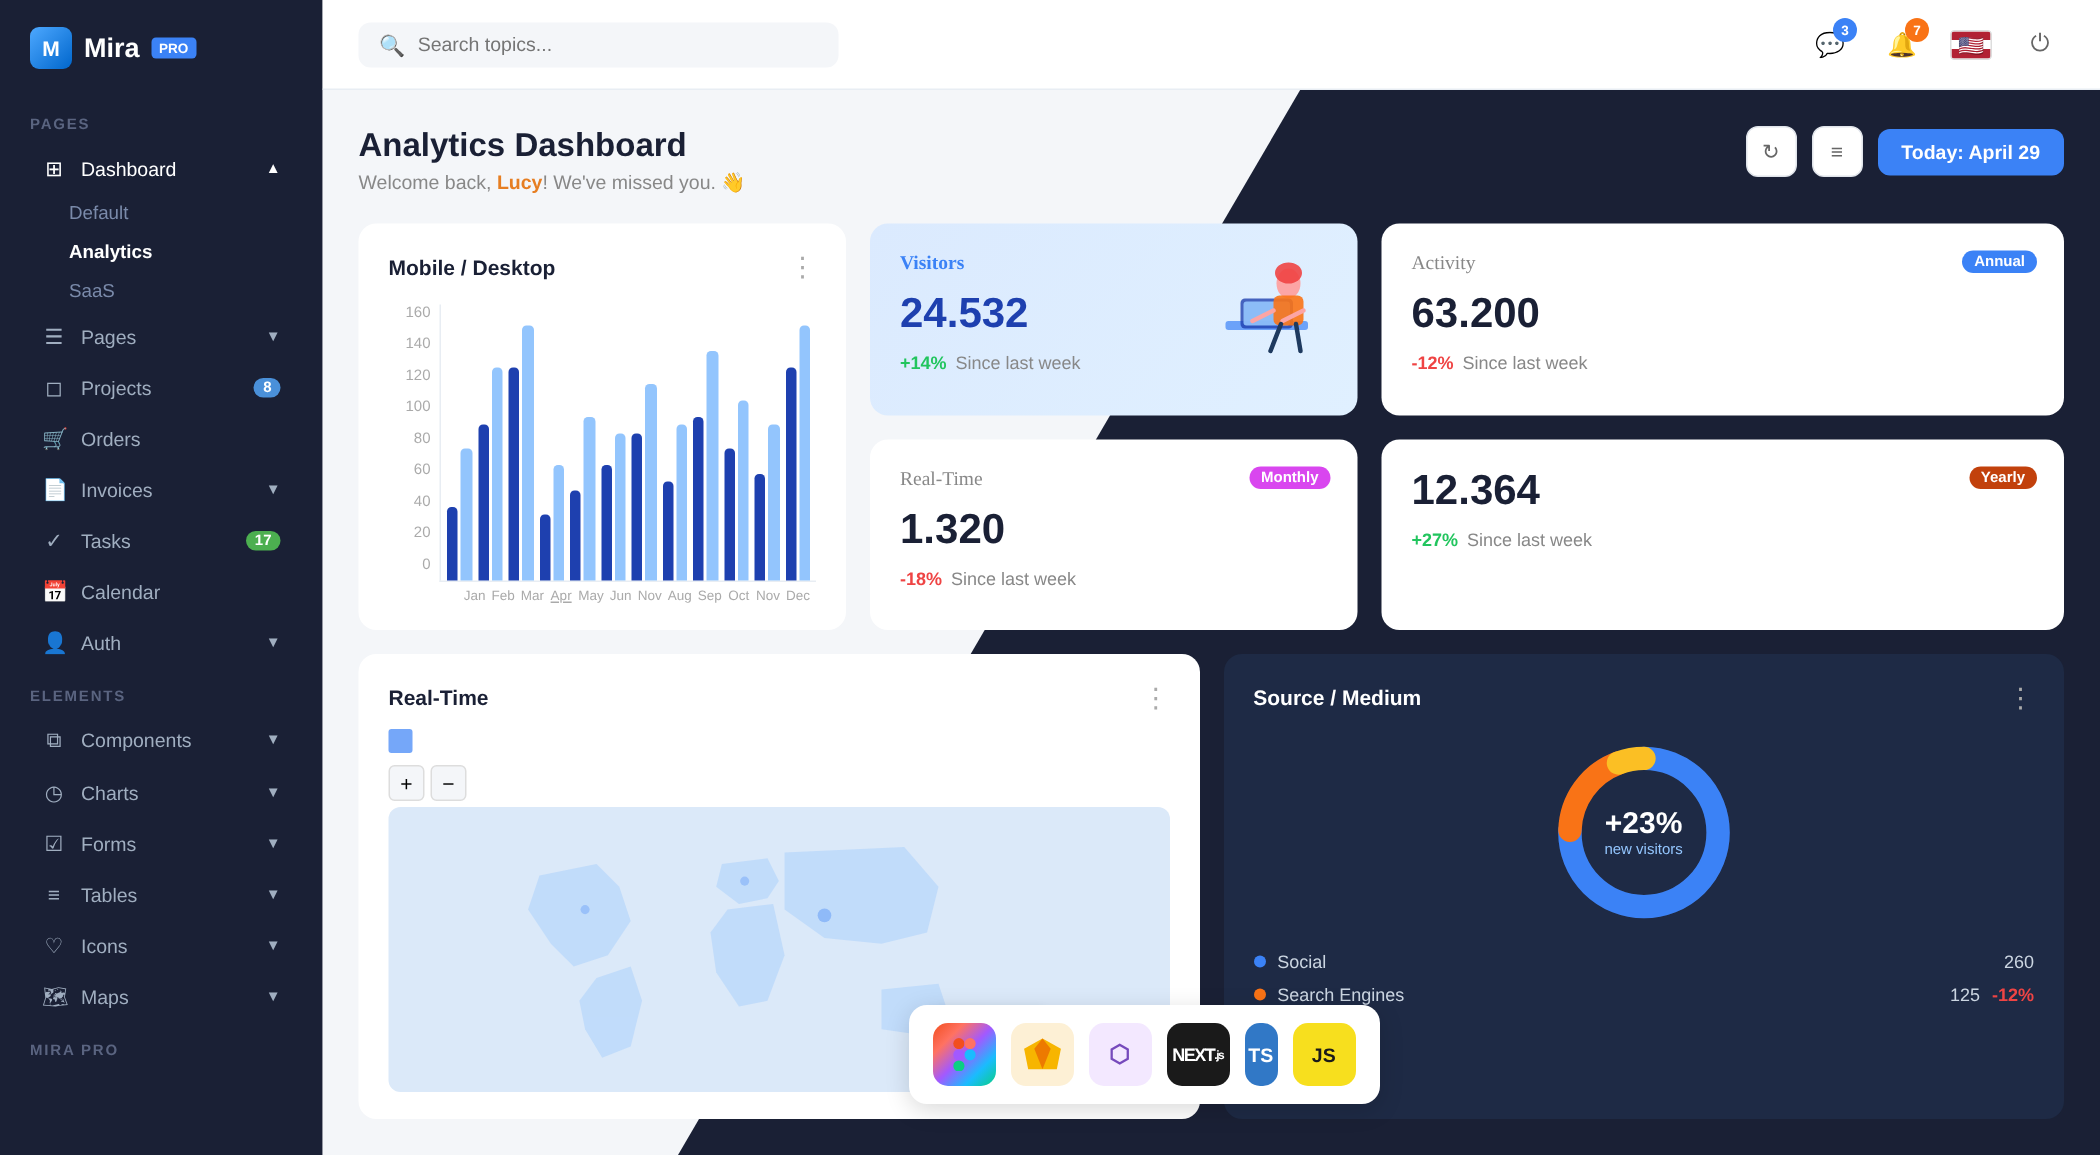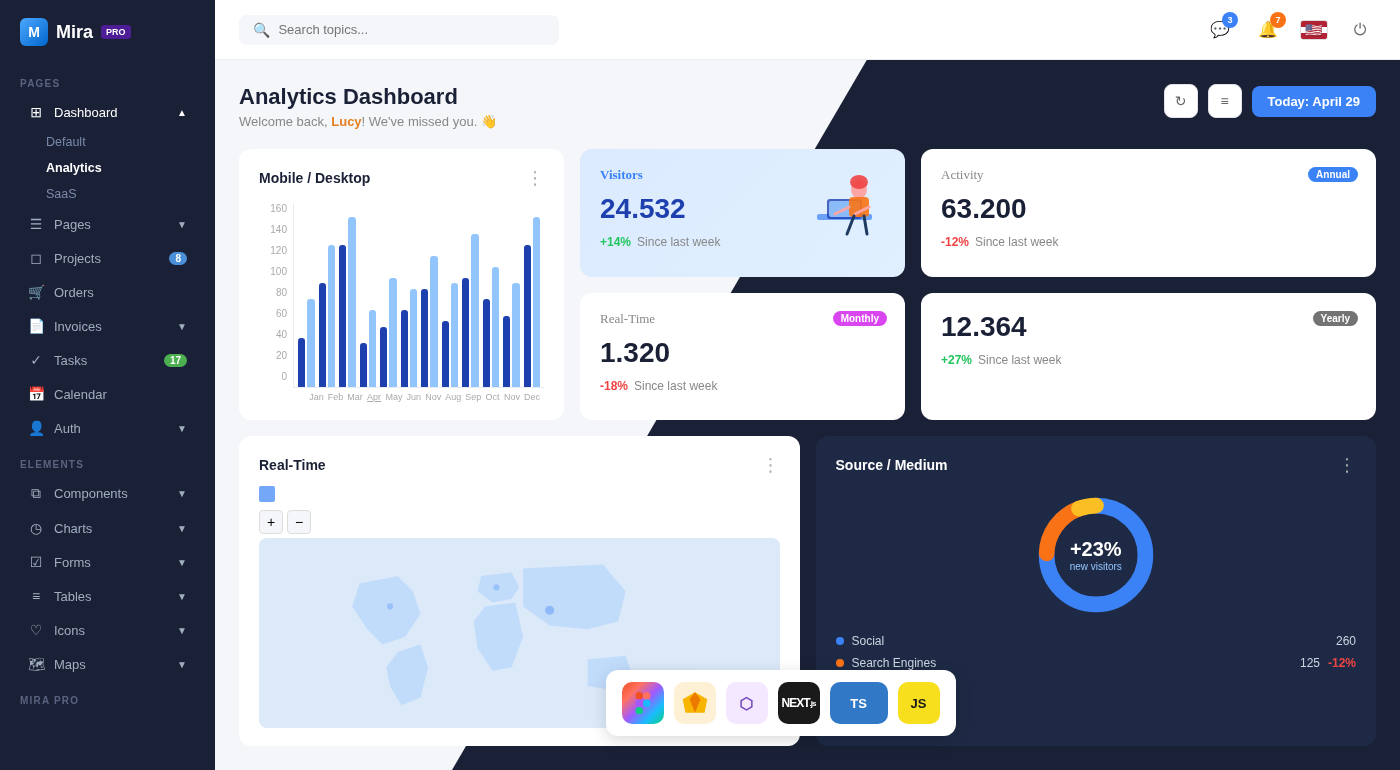--- a/index.html
+++ b/index.html
@@ -27,21 +27,21 @@
     }
     .logo-icon {
       width: 28px;
       height: 28px;
       background: linear-gradient(135deg, #4da8ff, #0066cc);
       border-radius: 6px;
       display: flex; align-items: center; justify-content: center;
       font-size: 14px; color: white; font-weight: 900;
     }
     .pro-badge {
-      background: #4c1d95;
+      background: #3b82f6;
       color: white;
       font-size: 9px;
       padding: 2px 5px;
       border-radius: 3px;
       font-weight: 700;
     }
     .sidebar-section-label {
       font-size: 10px;
       font-weight: 700;
       letter-spacing: 1.2px;
@@ -558,21 +558,21 @@
           <div class="metric-label">Real-Time</div>
           <span class="metric-badge" style="background:#d946ef;color:white;">Monthly</span>
           <div class="metric-value">1.320</div>
           <div class="metric-footer">
             <span class="change-negative">-18%</span>
             <span>Since last week</span>
           </div>
         </div>
 
         <div class="metric-card">
-          <span class="metric-badge" style="background:#737373;color:white;">Yearly</span>
+          <span class="metric-badge" style="background:#c2410c;color:white;">Yearly</span>
           <div class="metric-value">12.364</div>
           <div class="metric-footer">
             <span class="change-positive">+27%</span>
             <span>Since last week</span>
           </div>
         </div>
 
       </div>
 
       <div style="display:grid;grid-template-columns:1fr 1fr;gap:16px;">
@@ -678,21 +678,21 @@
               <svg width="28" height="24" viewBox="0 0 100 88">
                   <polygon points="50,5 95,30 85,80 15,80 5,30" fill="#F7B500"></polygon>
                   <polygon points="50,5 70,30 50,80 30,30" fill="#EA6C00" opacity="0.8"></polygon>
                 </svg>
             </div>
 
             <div style="width:42px;height:42px;border-radius:10px;background:#f3e8ff;display:flex;align-items:center;justify-content:center;font-size:16px;font-weight:700;color:#764abc;">⬡</div>
 
             <div style="width:42px;height:42px;border-radius:10px;background:#1a1a1a;display:flex;align-items:center;justify-content:center;font-size:12px;font-weight:900;color:white;letter-spacing:-1px;">NEXT<span style="font-size:8px;vertical-align:super;">.js</span></div>
 
-            <div style="width:58px;height:42px;border-radius:10px;background:#3178c6;display:flex;align-items:center;justify-content:center;font-size:13px;font-weight:900;color:white;">TS</div>
+            <div style="width:22px;height:42px;border-radius:10px;background:#3178c6;display:flex;align-items:center;justify-content:center;font-size:13px;font-weight:900;color:white;">TS</div>
 
             <div style="width:42px;height:42px;border-radius:10px;background:#f7df1e;display:flex;align-items:center;justify-content:center;font-size:13px;font-weight:900;color:#1a1a1a;">JS</div>
           </div>
         </div>
 
       </div>
 
     </div>
   </div>
 </div>

